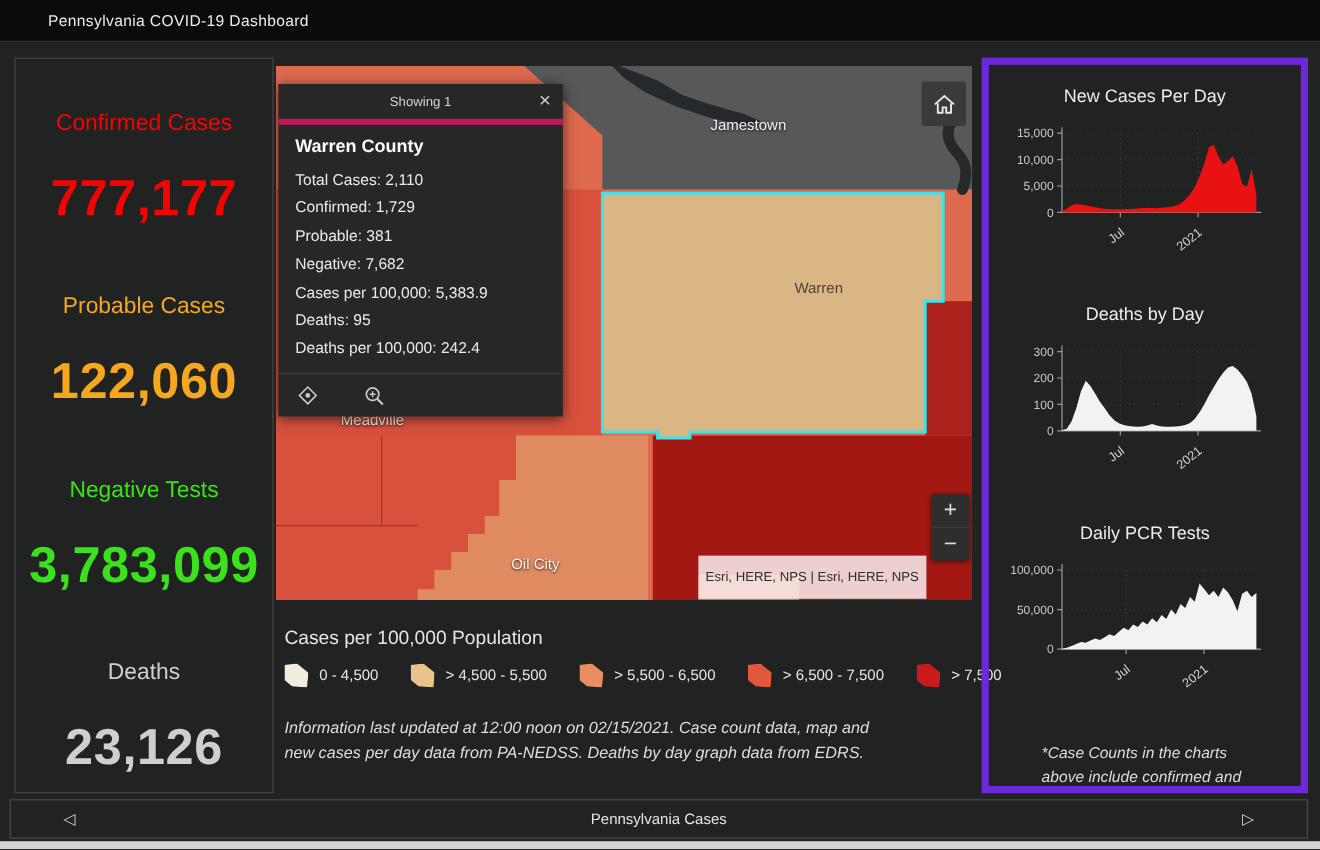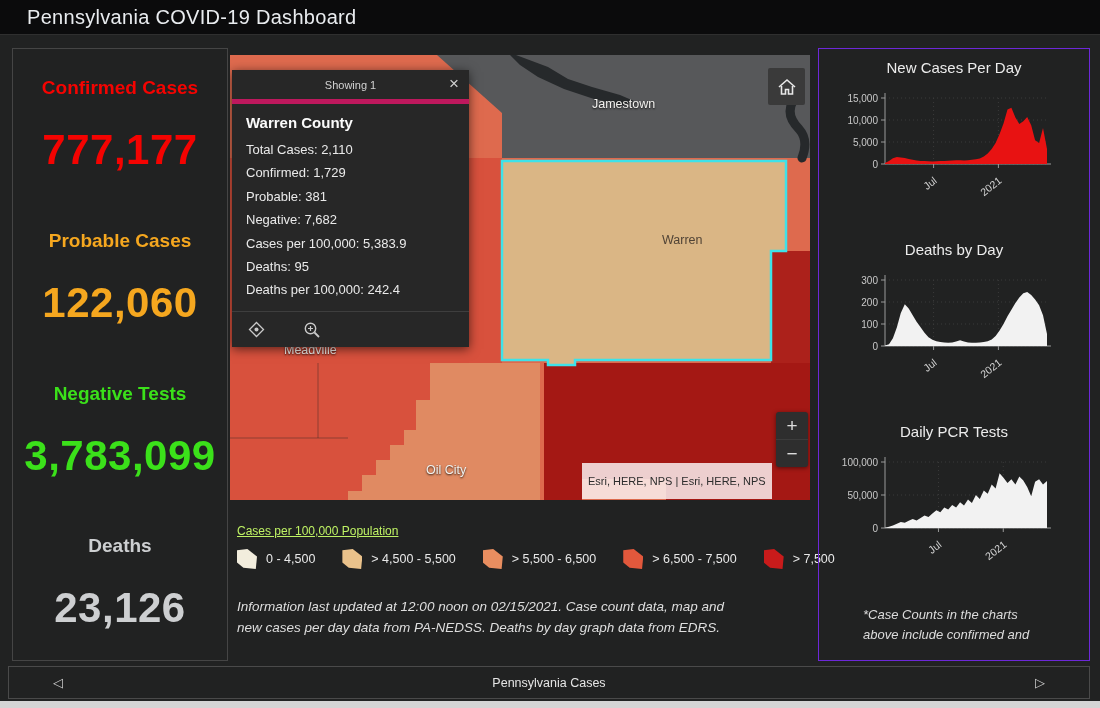--- a/index.html
+++ b/index.html
@@ -2,27 +2,27 @@
 <html><head>
 <meta charset="utf-8">
 <style>
   html,body{margin:0;padding:0;background:#000;}
   .app{position:relative;width:1100px;height:708px;background:#212222;overflow:hidden;
        font-family:"Liberation Sans",sans-serif;}
 
   
   .titlebar{position:absolute;left:0;top:0;width:1100px;height:34px;background:#0b0b0c;
             border-bottom:1px solid #2f2f2f;display:flex;align-items:center;}
-  .titlebar h1{margin:0 0 0 27px;font-size:20px;font-weight:400;color:#e9ecef;letter-spacing:.3px;}
+  .titlebar h1{margin:0 0 0 40px;font-size:13px;font-weight:400;color:#e9ecef;letter-spacing:.3px;}
 
   
   .stats-panel{position:absolute;left:12px;top:48px;width:216px;height:613px;
                border:1px solid #454545;display:flex;flex-direction:column;box-sizing:border-box;}
   .stat{flex:1;display:flex;flex-direction:column;align-items:center;padding-top:28px;gap:27px;}
-  .stat-label{font-size:19px;font-weight:bold;}
+  .stat-label{font-size:19px;font-weight:normal;margin-top:15px;}
   .stat-value{font-size:42px;font-weight:bold;letter-spacing:.5px;}
 
   
   .map{position:absolute;left:230px;top:55px;width:580px;height:445px;background:#DE6A4E;overflow:hidden;}
   .map svg.basemap{position:absolute;left:0;top:0;}
   .map-label{position:absolute;font-size:12.5px;color:#f2f1ee;text-shadow:0 1px 2px rgba(0,0,0,.85);}
   .map-label.dark{color:rgba(72,60,48,.95);text-shadow:none;}
 
   .map-home{position:absolute;left:538px;top:13px;width:37px;height:37px;background:#3a3a3a;
             border-radius:2px;display:flex;align-items:center;justify-content:center;cursor:pointer;}
@@ -43,30 +43,30 @@
   .popup-close{position:absolute;right:10px;top:3px;font-size:17px;color:#cfcfcf;cursor:pointer;line-height:22px;}
   .popup-body{padding:7px 14px 0;}
   .popup-county{font-size:15px;font-weight:bold;color:#fbfbfb;margin:3px 0 7px;}
   .popup-line{font-size:13px;color:#eaeaea;line-height:1.8;}
   .popup-footer{position:absolute;bottom:0;left:0;right:0;height:35px;border-top:1px solid #3e3e3e;
                 display:flex;align-items:center;gap:38px;padding-left:16px;}
   .popup-footer .picon{cursor:pointer;display:flex;}
 
   
   .legend{position:absolute;left:237px;top:524px;width:575px;}
-  .legend-title{font-size:12px;color:#bef264;text-decoration:underline;}
+  .legend-title{font-size:16px;color:#e5e5e5;}
   .legend-items{display:flex;align-items:flex-start;gap:27px;margin-top:11px;}
   .legend-item{display:flex;align-items:center;gap:9px;}
   .legend-swatch{width:20px;height:20px;clip-path:polygon(0 6%,52% 0,100% 38%,94% 100%,32% 94%,0 68%);}
   .legend-label{font-size:12.5px;color:#e8e8e8;white-space:nowrap;}
   .info-text{position:absolute;left:237px;top:597px;font-style:italic;font-size:13.5px;color:#dedede;line-height:1.55;}
 
   
-  .charts-panel{position:absolute;left:818px;top:48px;width:272px;height:613px;border:1px solid #6d28d9;
-                box-sizing:border-box;padding-top:10px;}
+  .charts-panel{position:absolute;left:818px;top:48px;width:272px;height:613px;border:6px solid #6d28d9;
+                box-sizing:border-box;padding-top:18px;}
   .chart-block{height:182px;text-align:center;}
   .chart-title{font-size:15px;color:#ececec;margin-bottom:8px;}
   .chart-svg{display:inline-block;}
   .charts-footnote{font-style:italic;font-size:13px;color:#dcdcdc;line-height:1.55;
                    text-align:left;padding-left:44px;}
 
   
   .bottom-bar{position:absolute;left:8px;top:666px;width:1082px;height:33px;border:1px solid #4a4a4a;
               box-sizing:border-box;display:flex;align-items:center;justify-content:space-between;padding:0 44px;}
   .bar-arrow{font-size:13px;color:#cfcfcf;cursor:pointer;}

